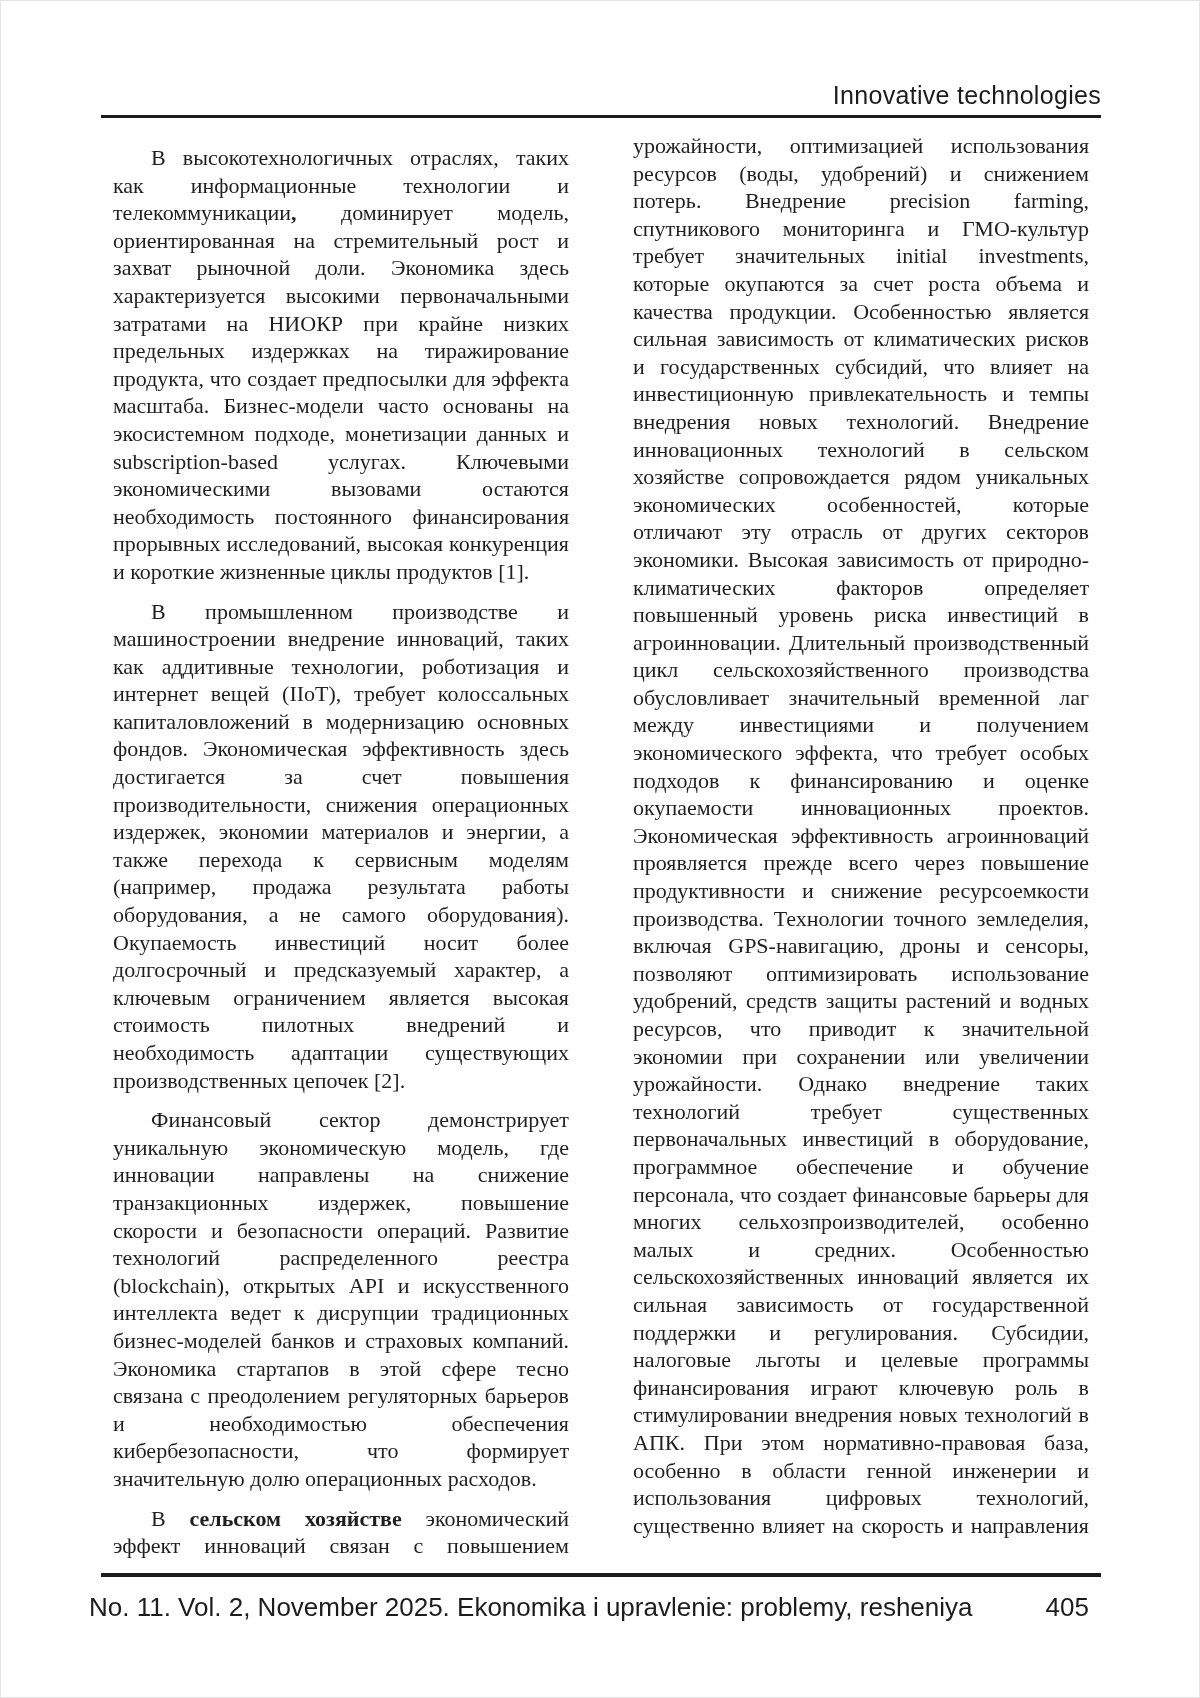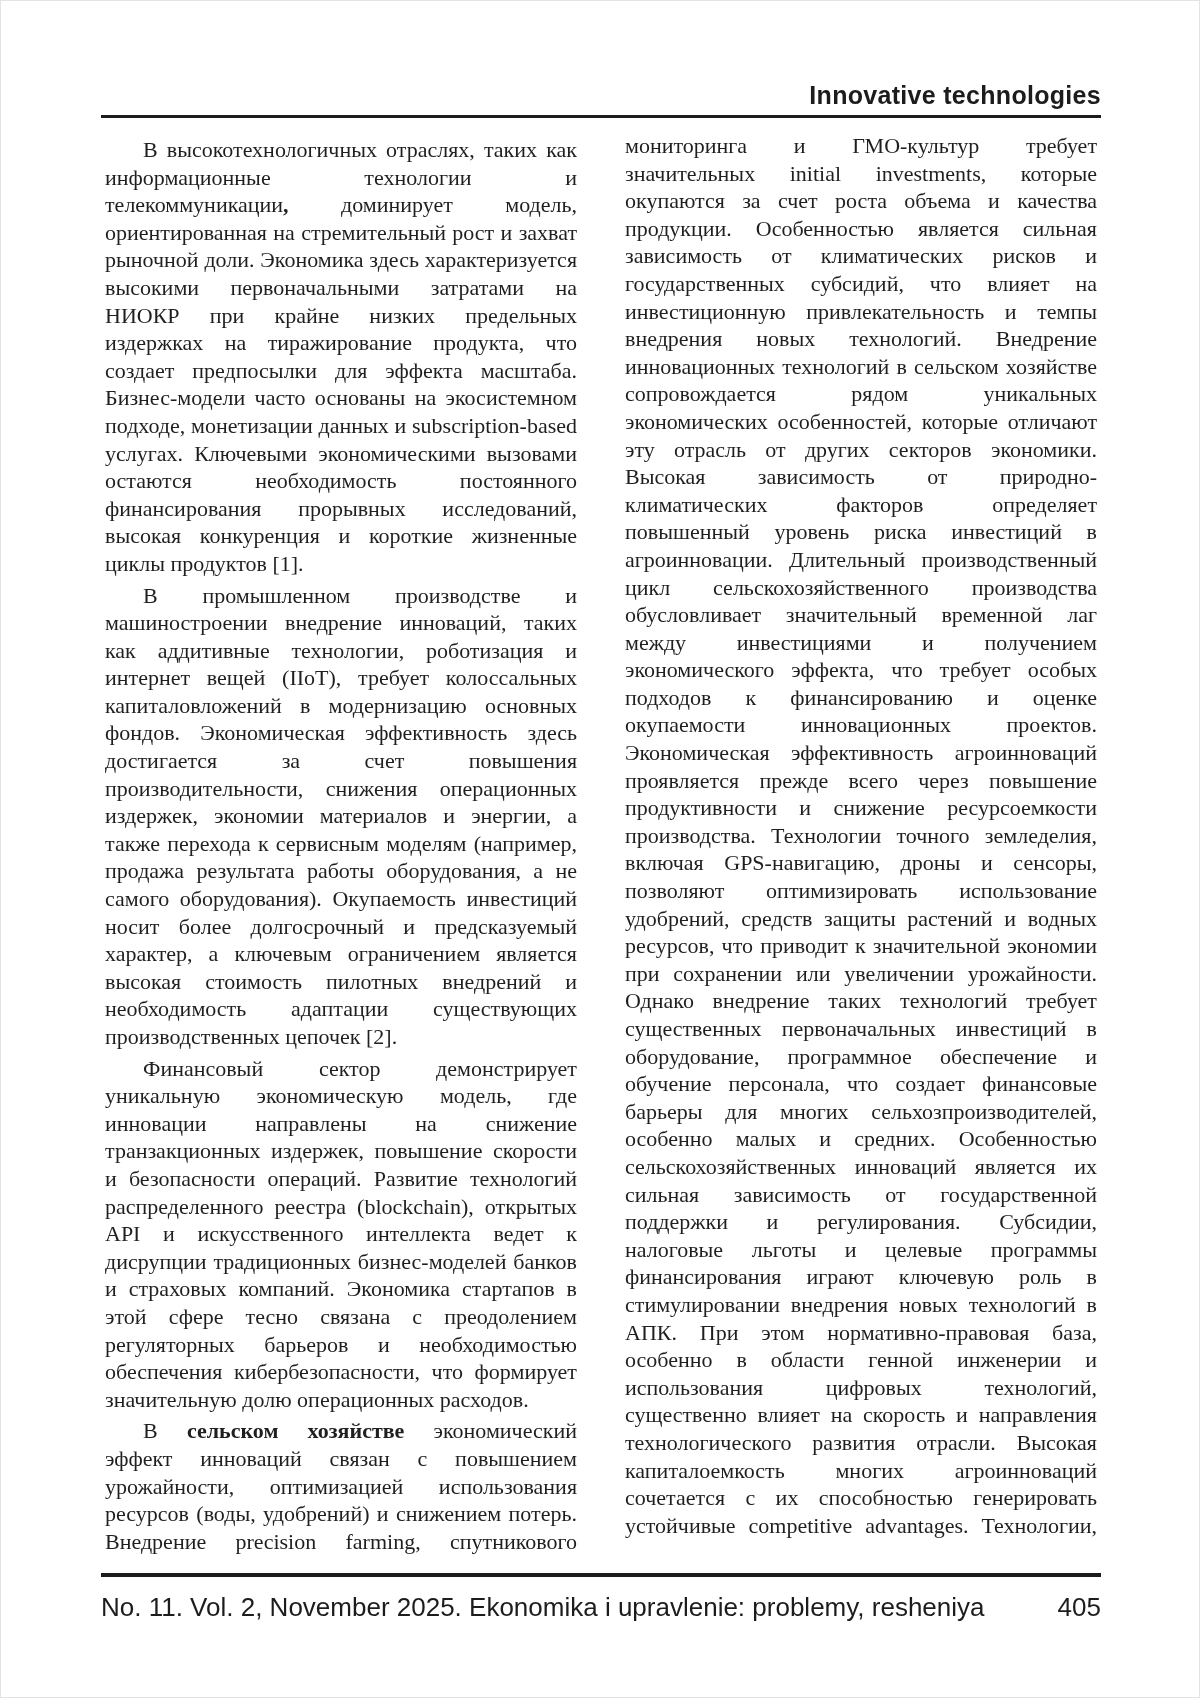--- a/index.html
+++ b/index.html
@@ -12,21 +12,21 @@
     border: 1px solid #e3e3e3;
     overflow: hidden;
   }
   .running-head {
     position: absolute;
     top: 80px;
     left: 100px;
     width: 1000px;
     text-align: right;
     font-family: "Liberation Sans", sans-serif;
-    font-weight: bold;
+    font-weight: normal;
     font-size: 25px;
     color: #1c1c1c;
     letter-spacing: 0.3px;
   }
   .header-rule {
     position: absolute;
     top: 114px;
     left: 100px;
     width: 1000px;
     height: 3px;
@@ -41,34 +41,34 @@
     column-count: 2;
     column-gap: 40px;
     column-fill: auto;
     overflow: hidden;
     font-family: "Liberation Serif", serif;
     font-size: 22px;
     line-height: 27.6px;
     text-align: justify;
     color: #1f1f1f;
   }
-  .article p { margin: 4px; text-indent: 38px; }
+  .article p { margin: 12px; text-indent: 38px; }
   .article b { font-weight: bold; }
   .footer-rule {
     position: absolute;
     top: 1572px;
     left: 100px;
     width: 1000px;
     height: 4px;
     background: #1c1c1c;
   }
   .footer-row {
     position: absolute;
     top: 1591px;
-    left: 100px;
+    left: 88px;
     width: 1000px;
     display: flex;
     justify-content: space-between;
     align-items: baseline;
     font-family: "Liberation Sans", sans-serif;
     font-size: 26px;
     color: #1c1c1c;
   }
 </style>
 </head>

